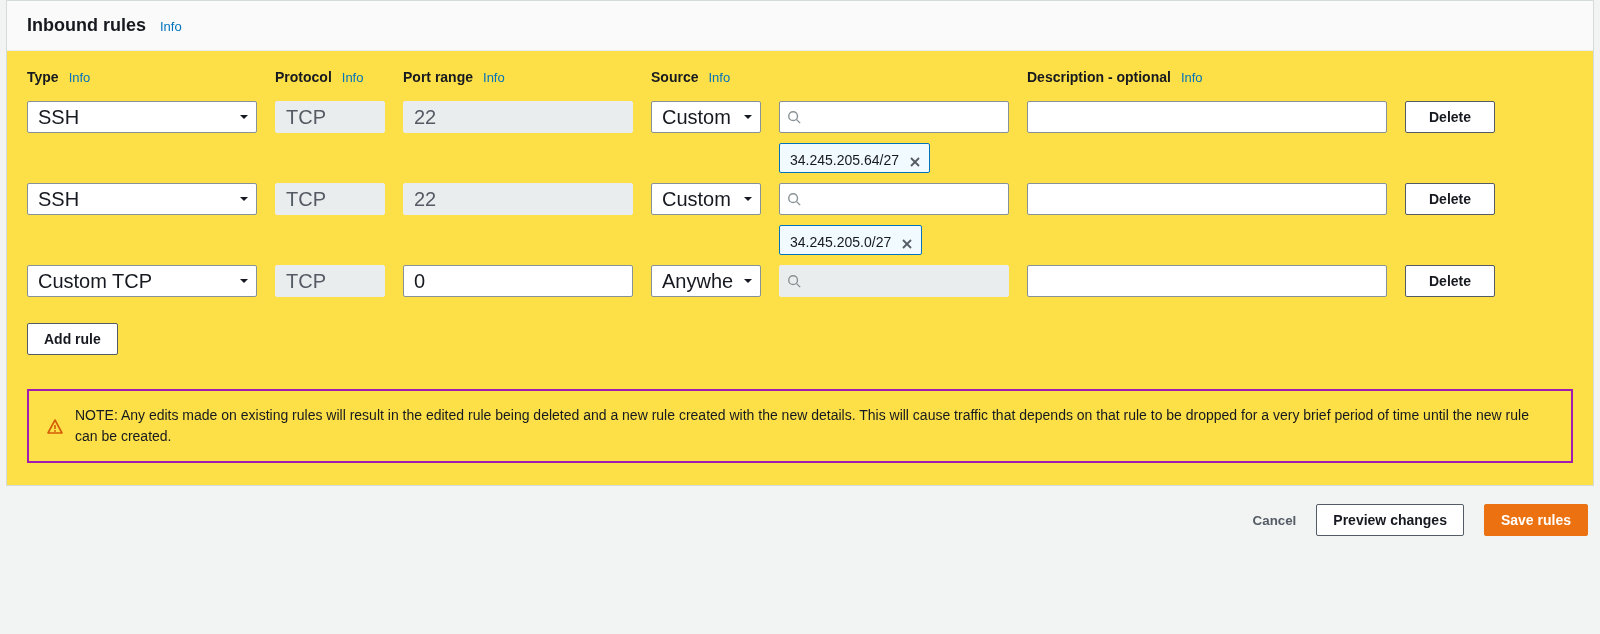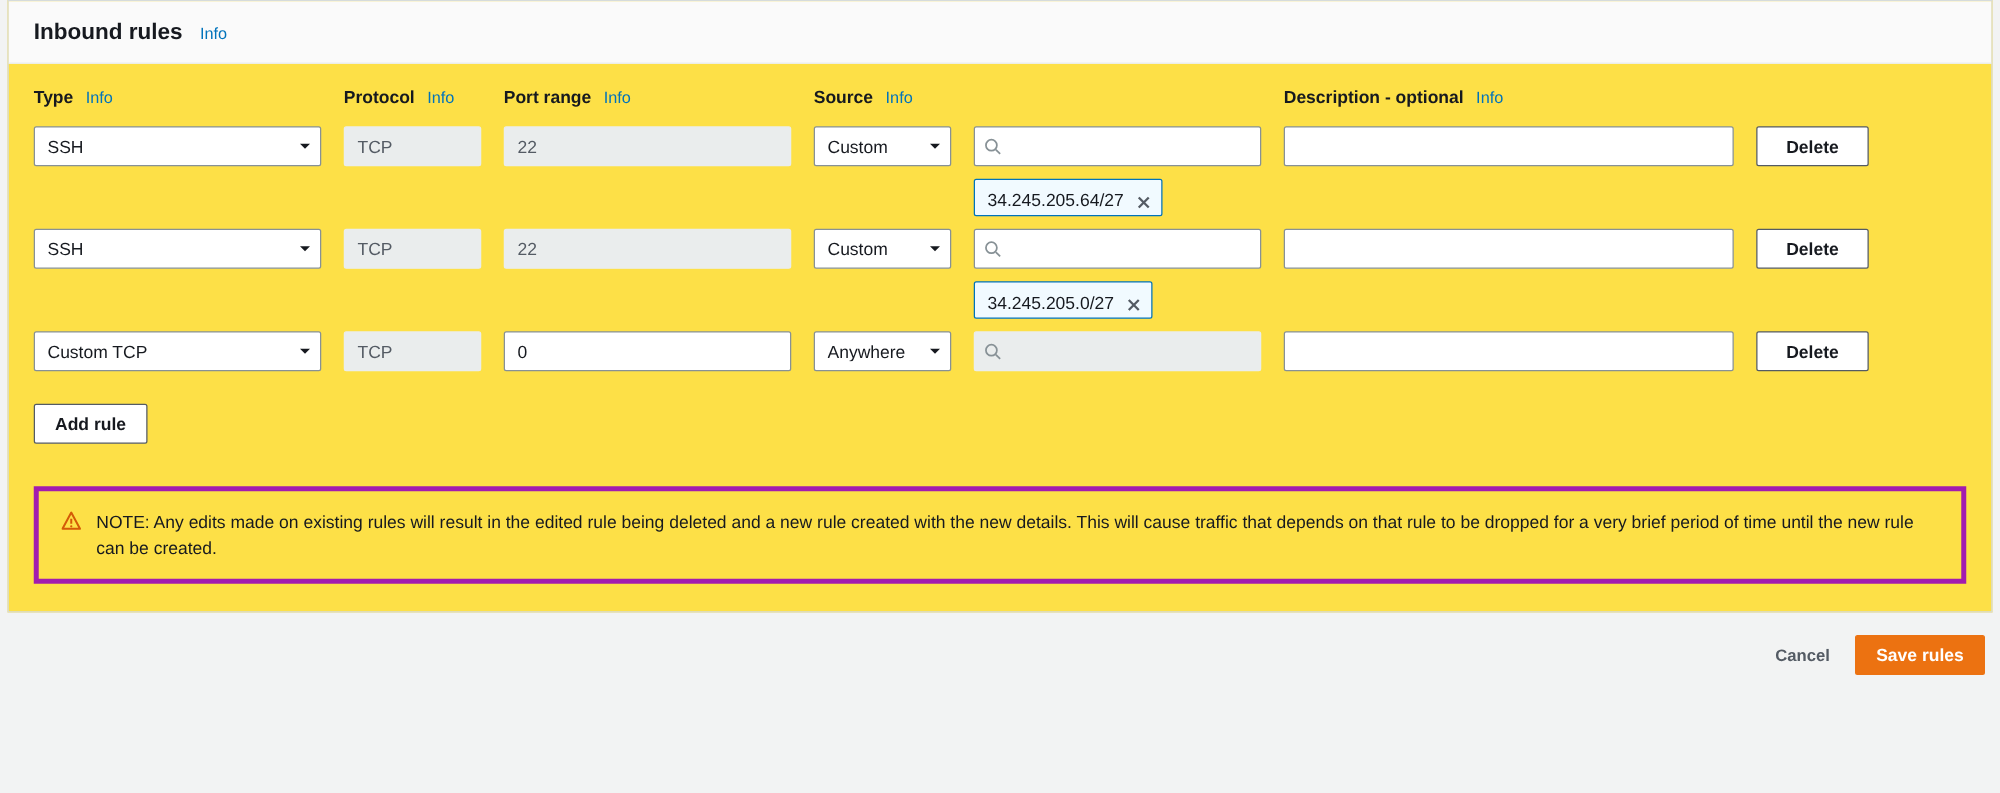--- a/index.html
+++ b/index.html
@@ -53,21 +53,21 @@
   }
   .cell {
     padding-top: 10px;
   }
   .select, .input, .readonly {
     width: 100%;
     height: 32px;
     border: 1px solid #879196;
     border-radius: 2px;
     padding: 0 10px;
-    font-size: 14px;
+    font-size: 20px;
     background: #fff;
     color: #16191f;
   }
   .readonly {
     background: #eaeded;
     border: 1px solid #eaeded;
     color: #545b64;
     display: flex;
     align-items: center;
   }
@@ -153,26 +153,26 @@
   }
   .btn-link {
     border: none;
     background: none;
     color: #545b64;
     font-weight: 700;
     cursor: pointer;
   }
   .add-rule-wrap { margin-top: 26px; }
   .alert {
-    border: 4px solid #a21caf;
+    border: 2px solid #a21caf;
     padding: 14px 18px;
     margin-top: 34px;
     display: flex;
     gap: 12px;
-    align-items: flex-start;
+    align-items: center;
     line-height: 1.5;
   }
   .alert-icon {
     color: #d45b07;
     flex: none;
     margin-top: 2px;
   }
   .footer {
     display: flex;
     justify-content: flex-end;
@@ -342,14 +342,15 @@
         </svg>
       </span>
       <span>NOTE: Any edits made on existing rules will result in the edited rule being deleted and a new rule created with the new details. This will cause traffic that depends on that rule to be dropped for a very brief period of time until the new rule can be created.</span>
     </div>
 
   </div>
 </div>
 
 <div class="footer">
   <button class="btn-link">Cancel</button>
+  <button class="btn">Preview changes</button>
   <button class="btn btn-primary">Save rules</button>
 </div>
 
 </body></html>

